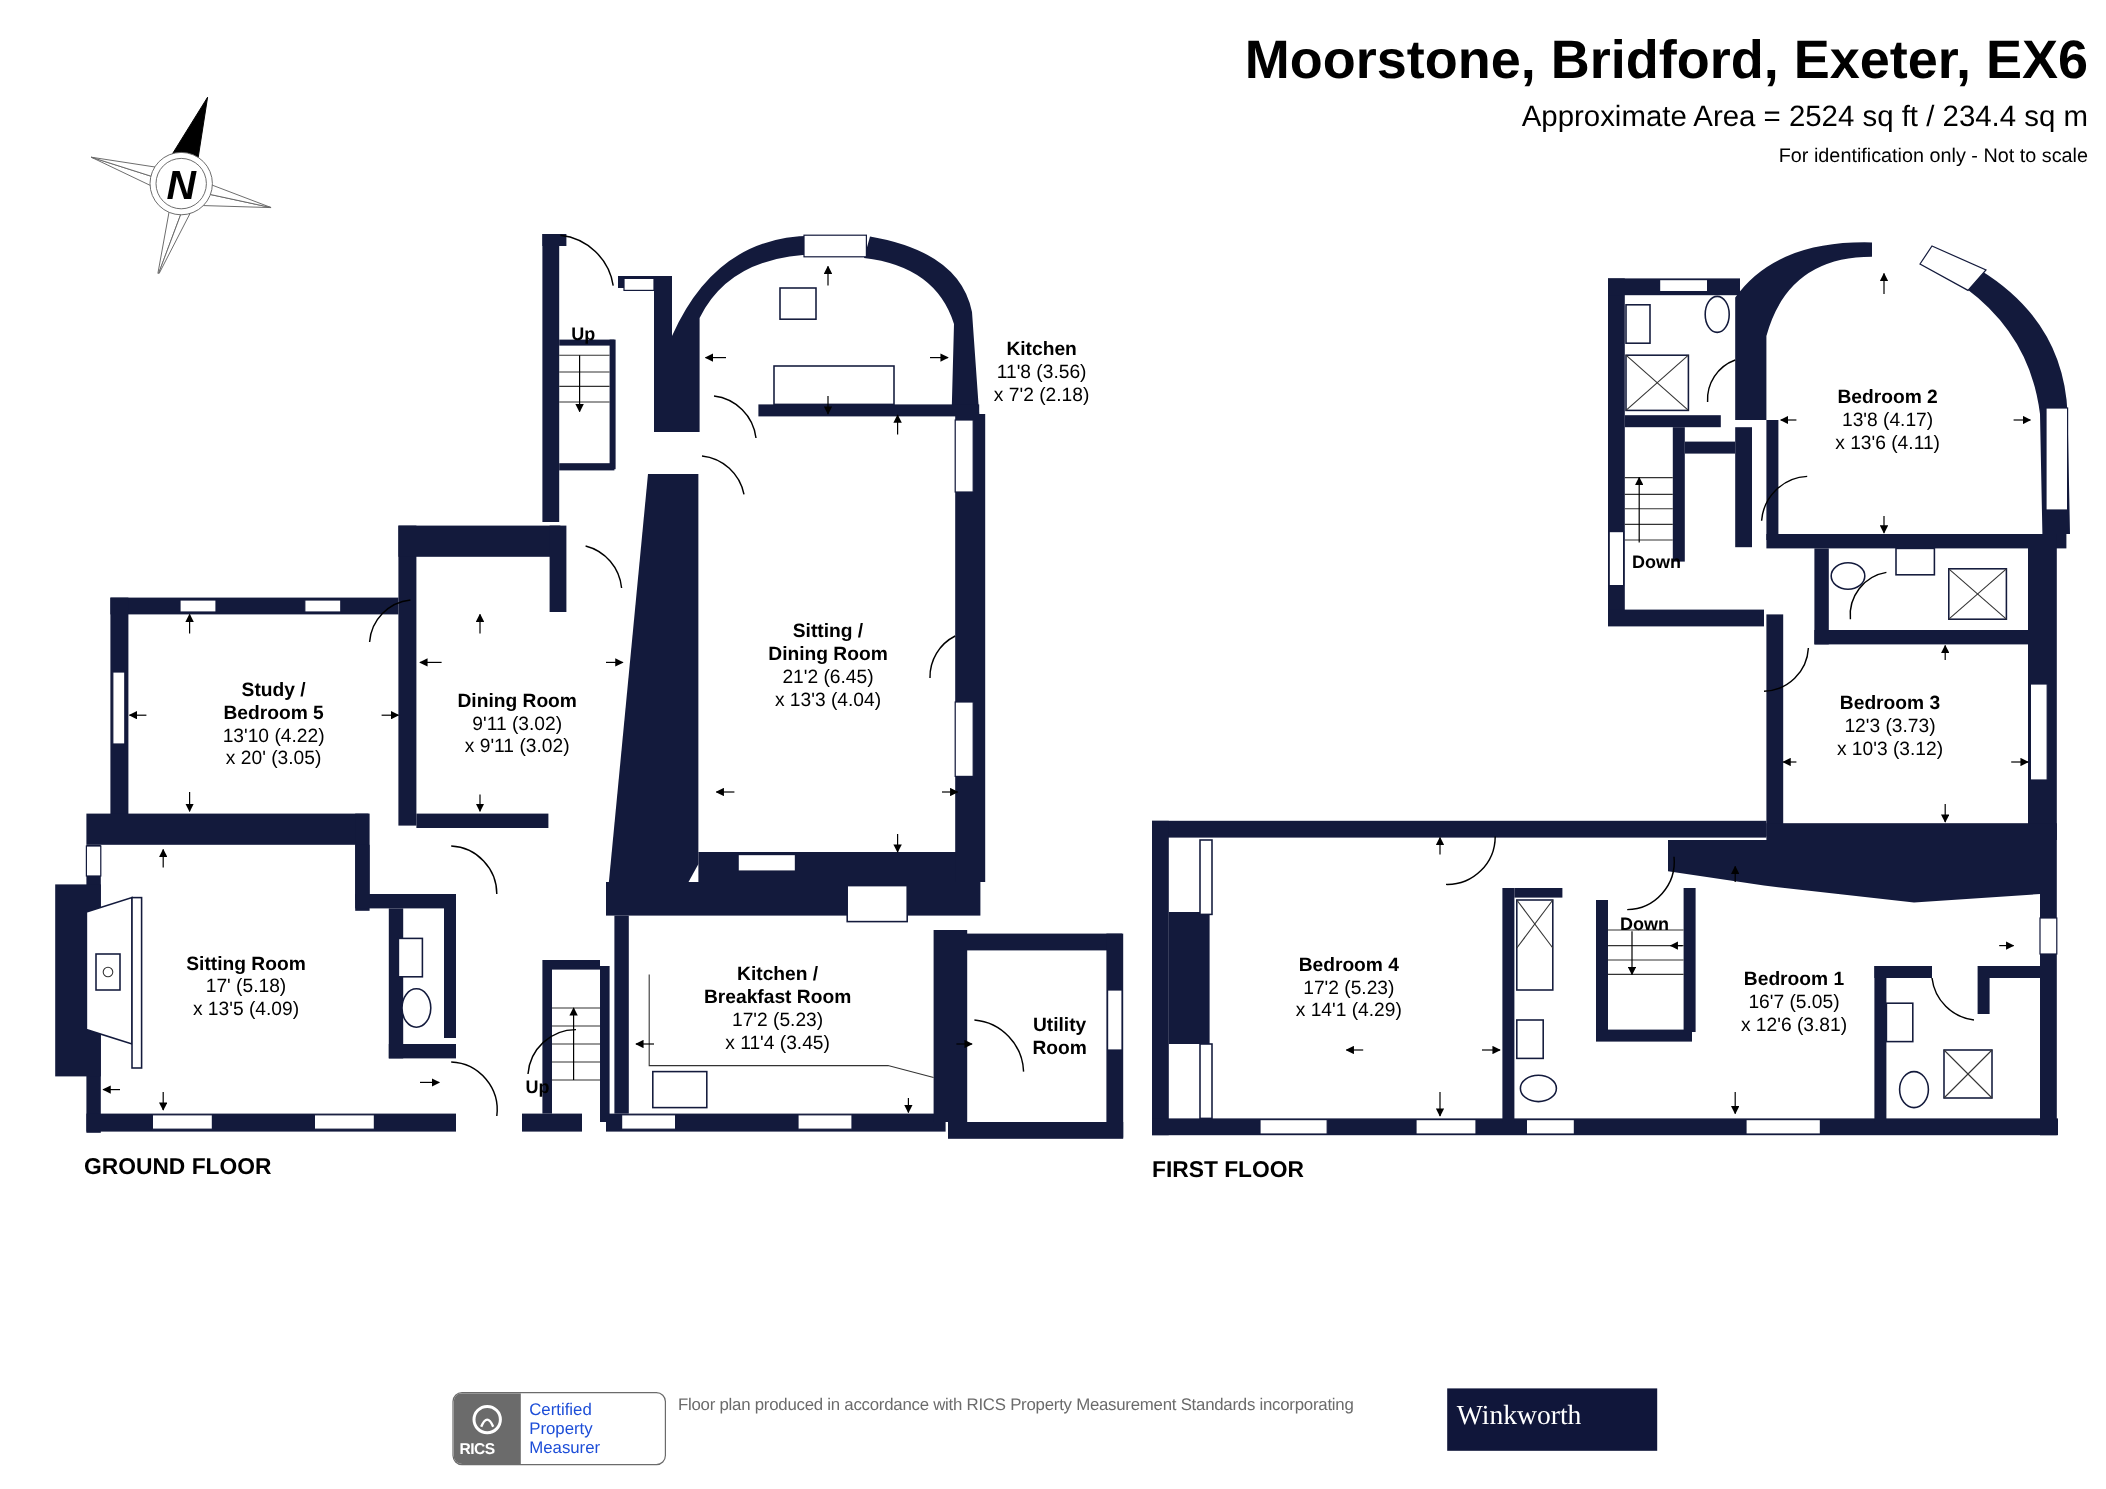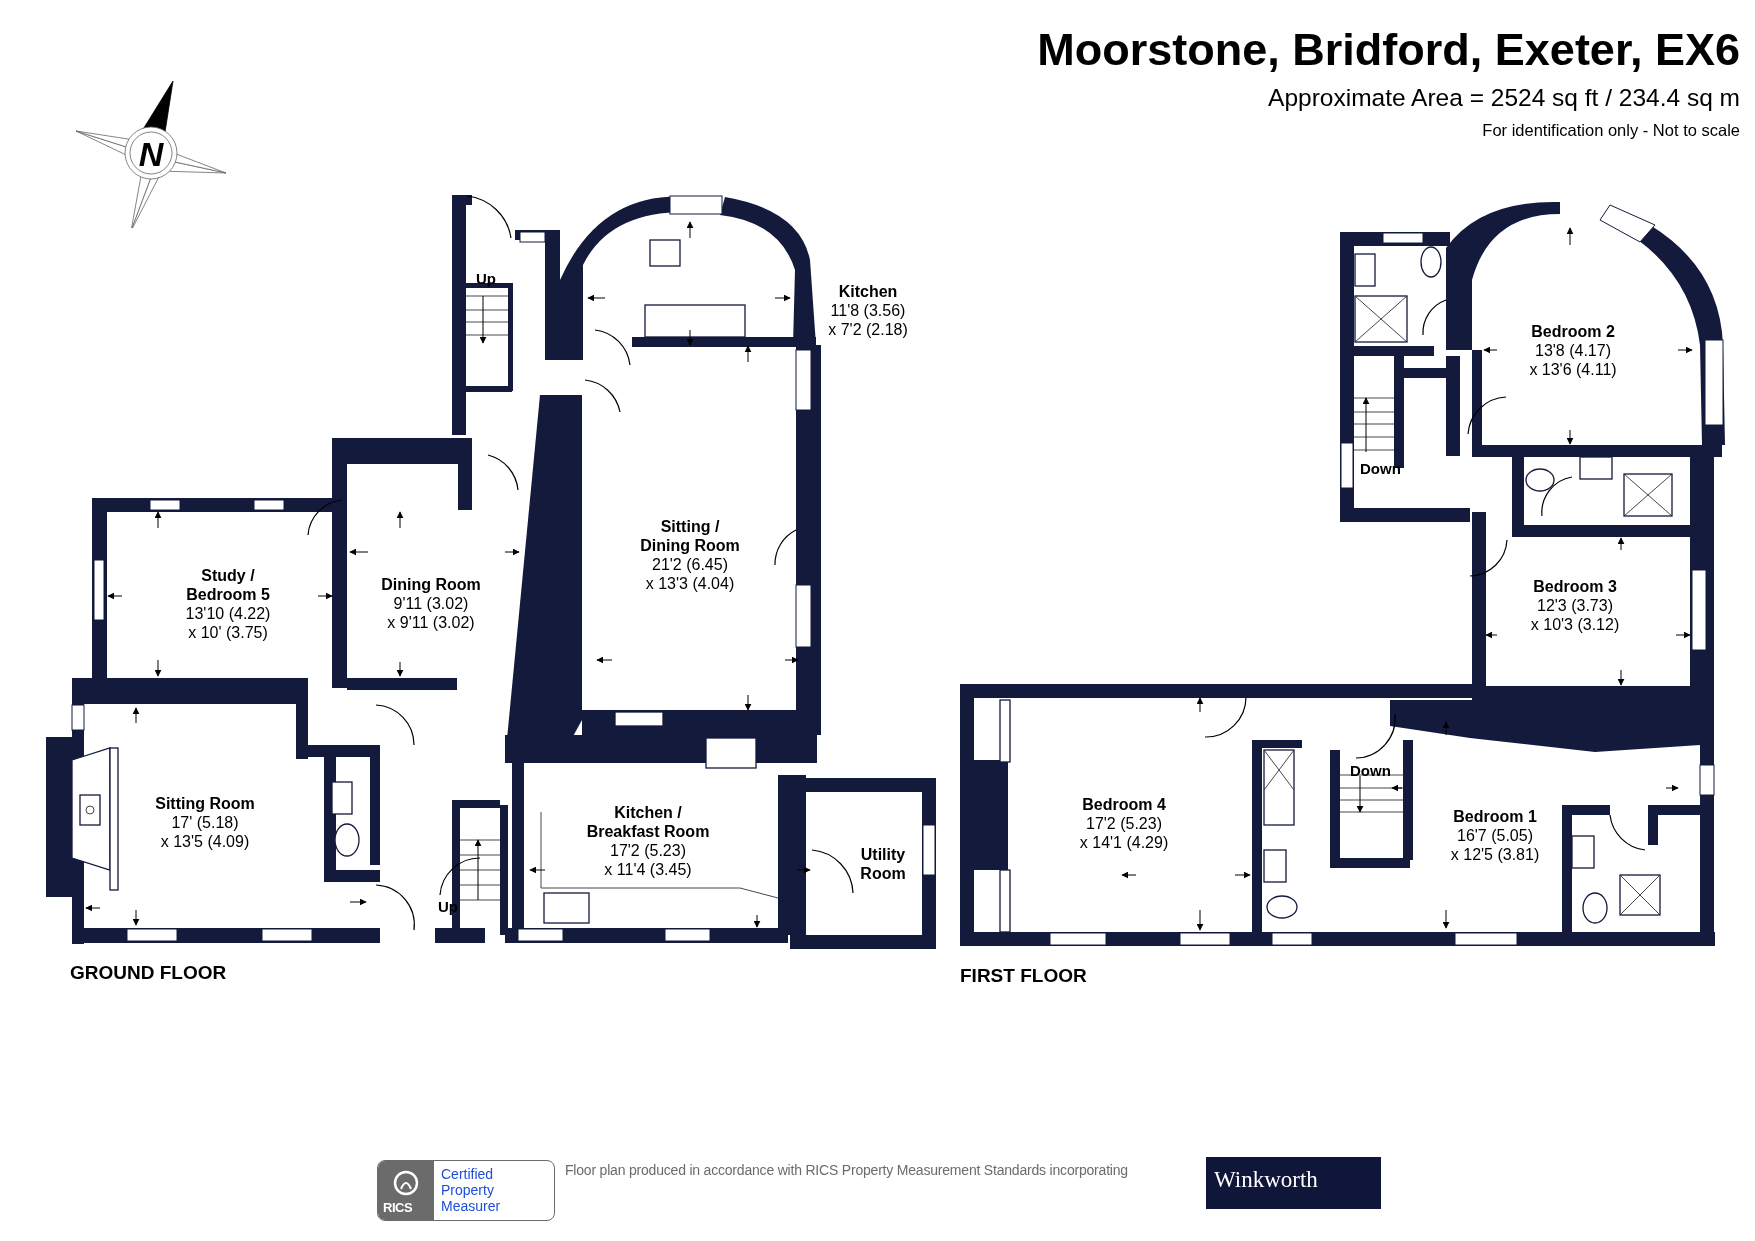--- a/index.html
+++ b/index.html
@@ -317,21 +317,21 @@
 <div class="room-label" style="left:690px; top:517px;">
   <span class="name">Sitting /</span>
   <span class="name">Dining Room</span>
   <span class="dim">21'2 (6.45)</span>
   <span class="dim">x 13'3 (4.04)</span>
 </div>
 <div class="room-label" style="left:228px; top:566px;">
   <span class="name">Study /</span>
   <span class="name">Bedroom 5</span>
   <span class="dim">13'10 (4.22)</span>
-  <span class="dim">x 10' (3.75)</span>
+  <span class="dim">x 20' (3.05)</span>
 </div>
 <div class="room-label" style="left:431px; top:575px;">
   <span class="name">Dining Room</span>
   <span class="dim">9'11 (3.02)</span>
   <span class="dim">x 9'11 (3.02)</span>
 </div>
 <div class="room-label" style="left:205px; top:794px;">
   <span class="name">Sitting Room</span>
   <span class="dim">17' (5.18)</span>
   <span class="dim">x 13'5 (4.09)</span>
@@ -361,21 +361,21 @@
   <span class="dim">x 10'3 (3.12)</span>
 </div>
 <div class="room-label" style="left:1124px; top:795px;">
   <span class="name">Bedroom 4</span>
   <span class="dim">17'2 (5.23)</span>
   <span class="dim">x 14'1 (4.29)</span>
 </div>
 <div class="room-label" style="left:1495px; top:807px;">
   <span class="name">Bedroom 1</span>
   <span class="dim">16'7 (5.05)</span>
-  <span class="dim">x 12'5 (3.81)</span>
+  <span class="dim">x 12'6 (3.81)</span>
 </div>
 <div class="stair-label" style="left:1360px; top:460px;">Down</div>
 <div class="stair-label" style="left:1350px; top:762px;">Down</div>
 <div class="floor-label" style="left:960px; top:965px;">FIRST FLOOR</div>
 
 <div class="footer">
   <div class="rics">
     <div class="rics-logo">
       <svg class="lion" viewBox="0 0 28 28">
         <circle cx="14" cy="14" r="11" fill="none" stroke="#fff" stroke-width="2.5"></circle>

